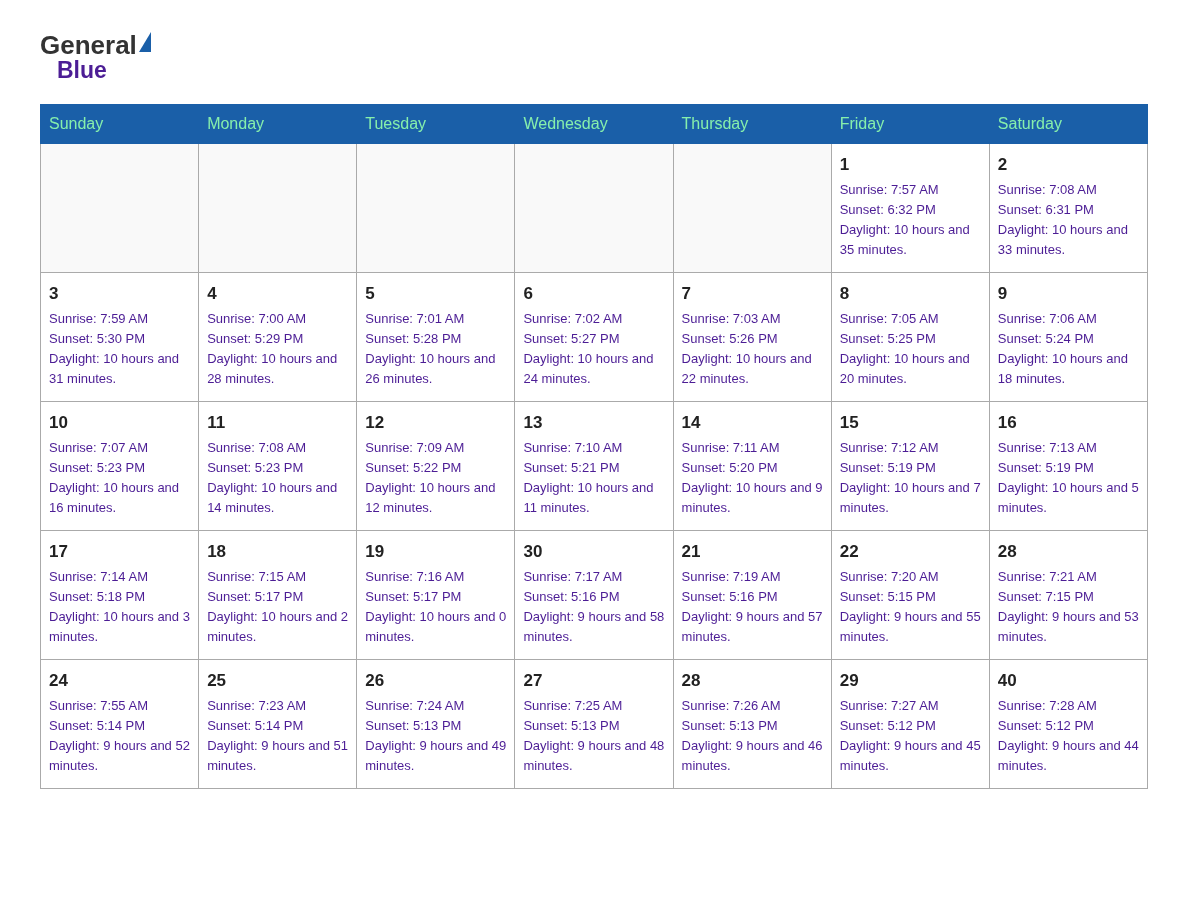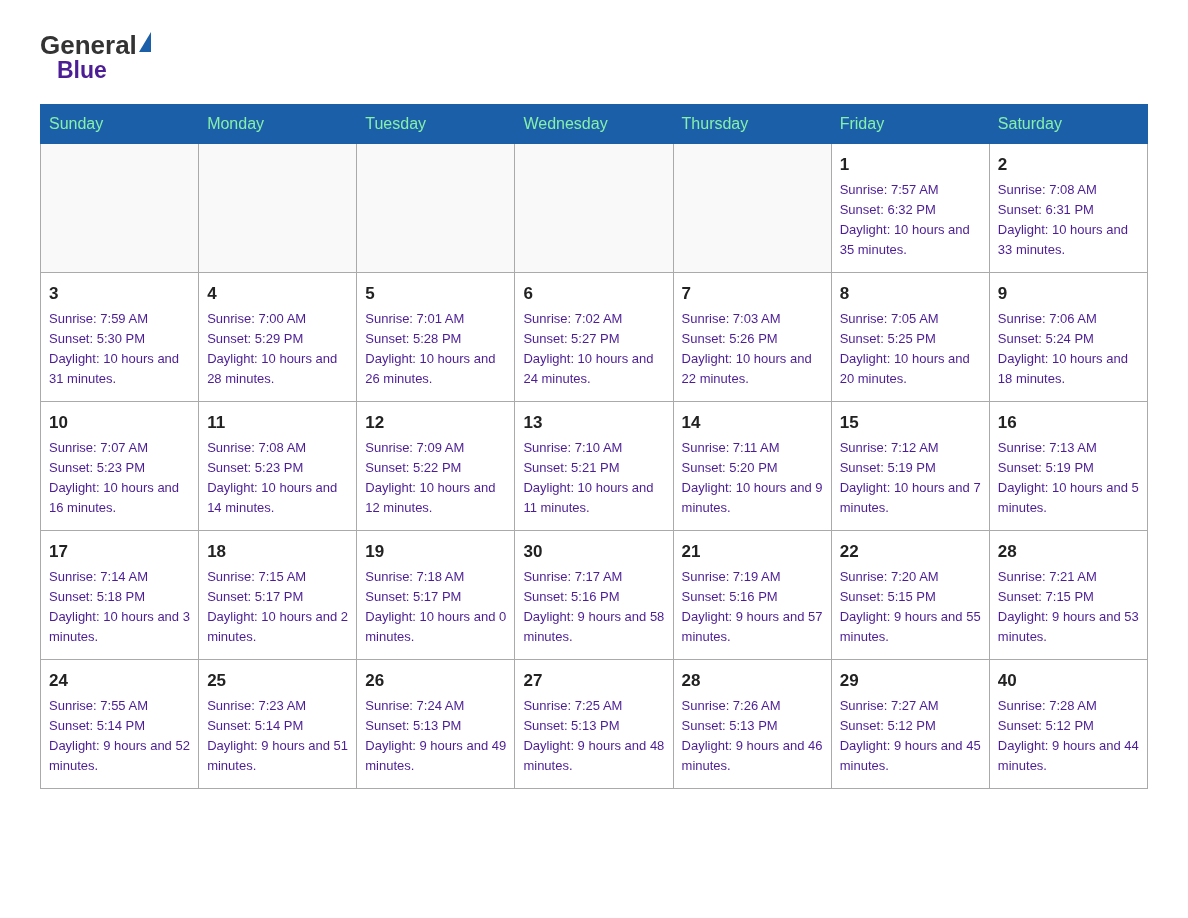--- a/index.html
+++ b/index.html
@@ -260,21 +260,21 @@
         </td>
         <td>
           <span class="day-number">18</span>
           <div class="day-info">Sunrise: 7:15 AM
 Sunset: 5:17 PM
 Daylight: 10 hours
 and 2 minutes.</div>
         </td>
         <td>
           <span class="day-number">19</span>
-          <div class="day-info">Sunrise: 7:18 AM
+          <div class="day-info">Sunrise: 7:16 AM
 Sunset: 5:17 PM
 Daylight: 10 hours
 and 0 minutes.</div>
         </td>
         <td>
           <span class="day-number">30</span>
           <div class="day-info">Sunrise: 7:17 AM
 Sunset: 5:16 PM
 Daylight: 9 hours
 and 58 minutes.</div>

